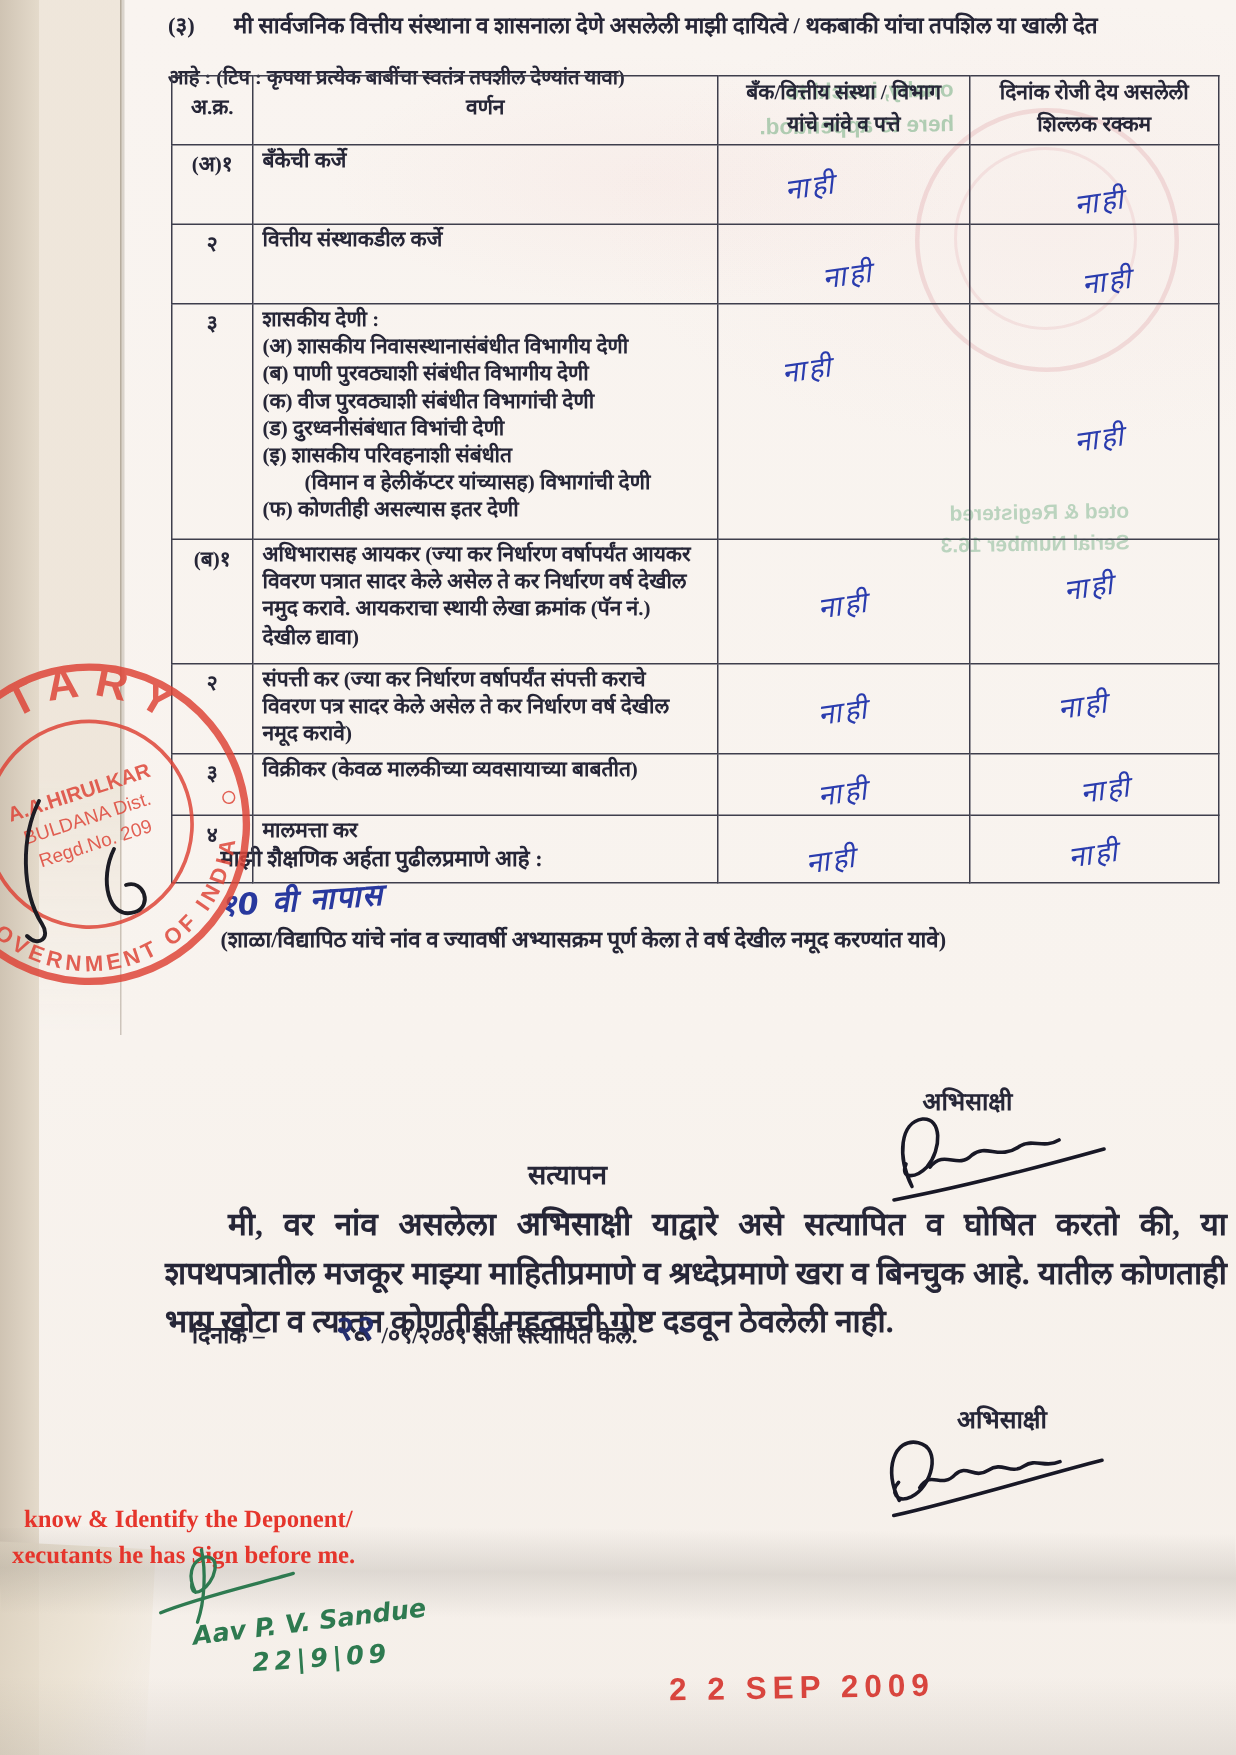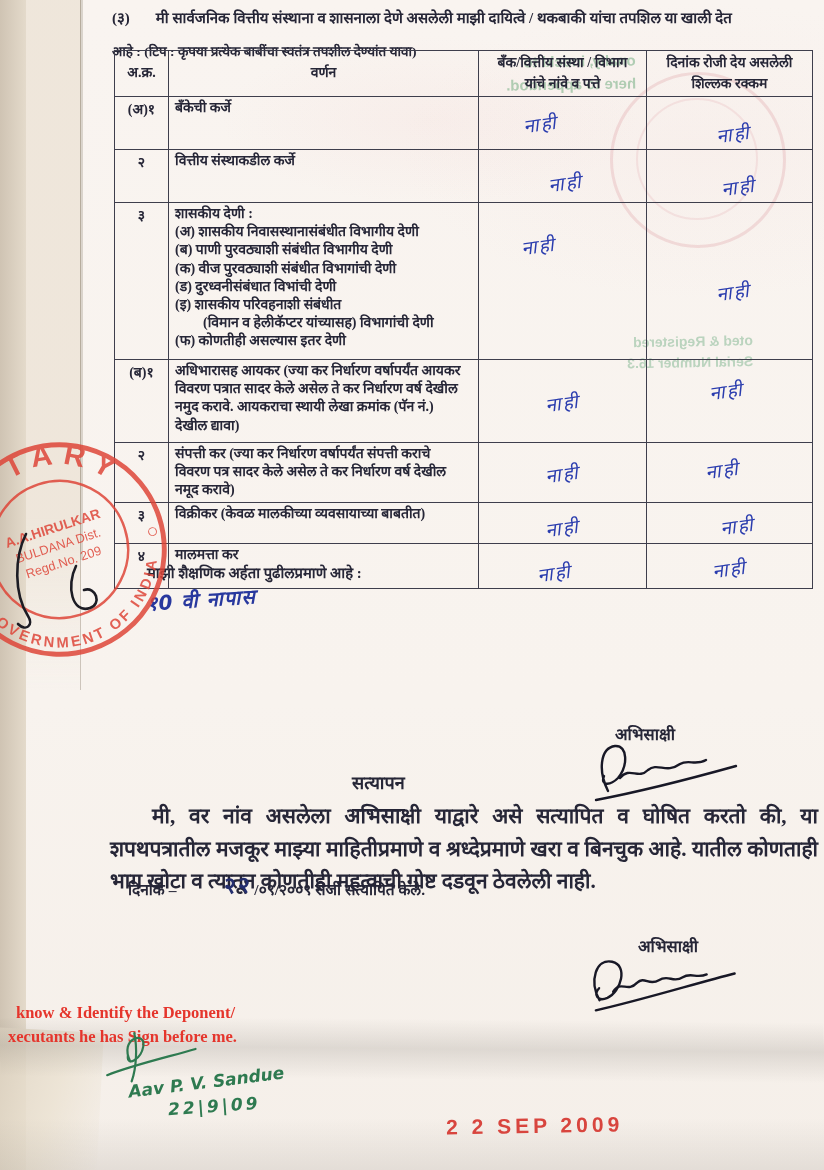--- a/index.html
+++ b/index.html
@@ -237,20 +237,21 @@
         <td class="hb"><span class="hand bal-hand">नाही</span></td>
       </tr>
     </tbody>
   </table>
 
   <div class="edu">
     <div class="l1">
       <span>माझी शैक्षणिक अर्हता पुढीलप्रमाणे आहे :</span>
       <span class="edu-hand">१0 वी नापास</span>
     </div>
+    <div>(शाळा/विद्यापिठ यांचे नांव व ज्यावर्षी अभ्यासक्रम पूर्ण केला ते वर्ष देखील नमूद करण्यांत यावे)</div>
   </div>
 
   <div class="witness1">अभिसाक्षी</div>
   <svg class="sig sig1" width="155" height="72" viewBox="0 0 155 72">
     <path d="M20,55 C10,35 12,12 27,10 C40,9 40,30 30,42 C22,50 12,50 16,40"></path>
     <path d="M32,42 C42,30 50,44 60,34 C70,26 78,38 92,28 C100,23 108,30 118,24"></path>
     <path d="M8,64 C50,56 105,42 148,30"></path>
   </svg>
 
   <div class="satyapan">सत्यापन</div>

